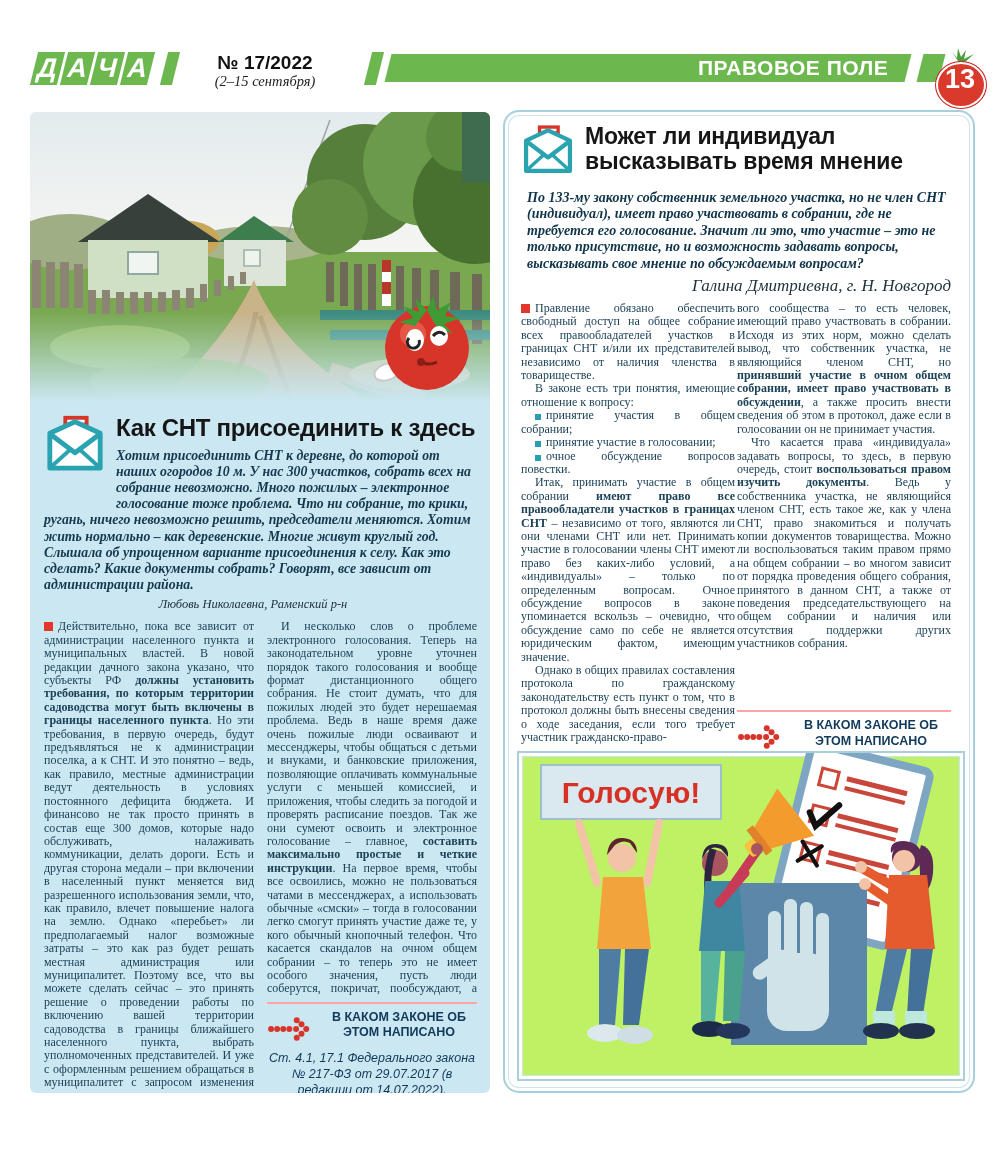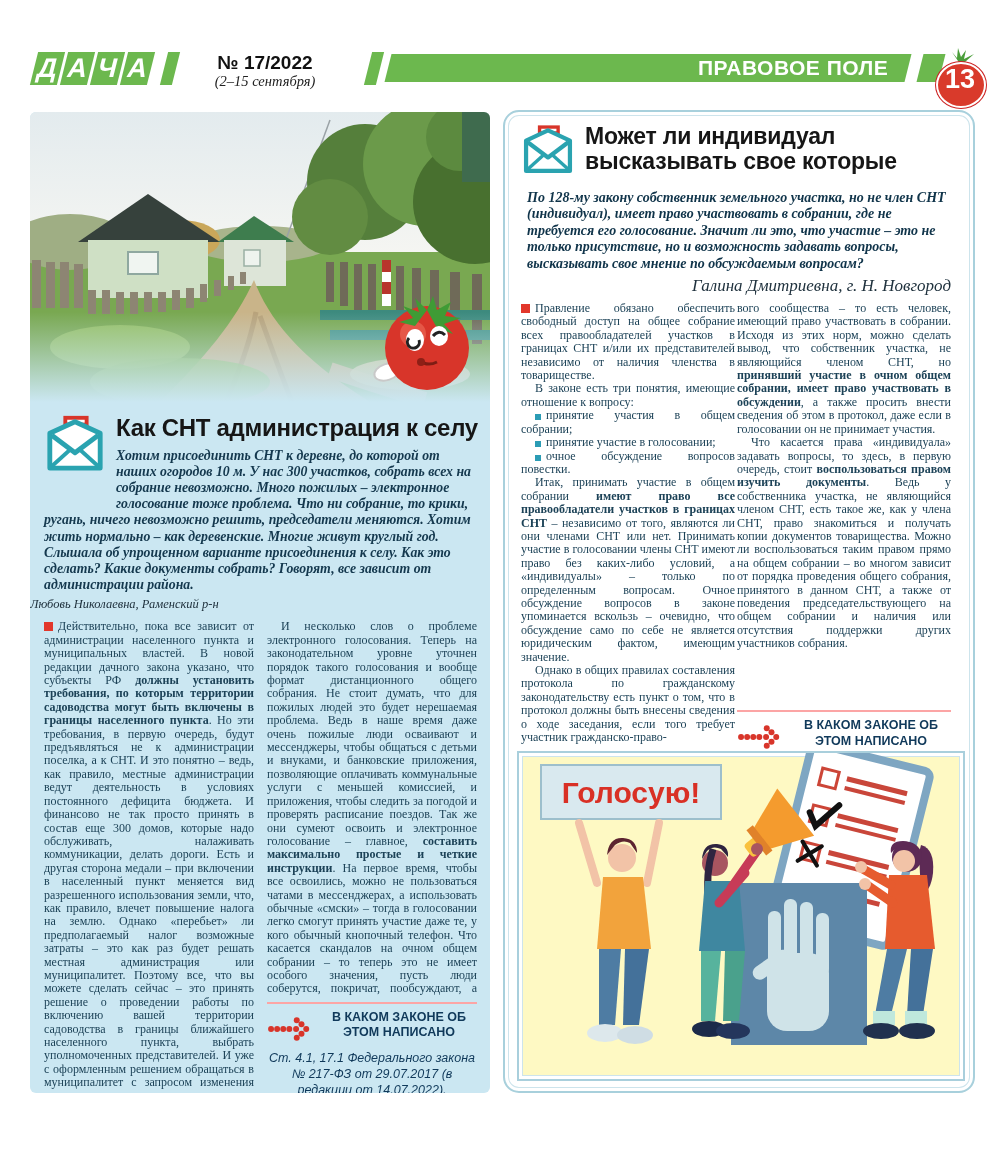--- a/index.html
+++ b/index.html
@@ -35,21 +35,21 @@
               background:#cbe7f2;border-radius:6px;overflow:hidden;}
   .photo{position:relative;width:460px;height:290px;}
   .photo svg{display:block;}
   .art-head1{padding:8px 12px 0 14px;}
   .env-float{float:left;width:72px;height:96px;}
   .env-float svg{margin-top:2px;}
   .h1{font-family:"Liberation Sans",sans-serif;font-weight:bold;font-size:24px;color:#161616;
       letter-spacing:-.3px;line-height:1.15;padding-top:4px;}
   .intro1{font-weight:bold;font-style:italic;font-size:13.8px;line-height:16.2px;color:#14384e;
           padding-top:6px;text-align:left;}
-  .sig{clear:both;text-align:left;font-style:italic;font-size:12.5px;color:#20323e;padding:4px 14px 0 0;}
+  .sig{clear:both;text-align:center;font-style:italic;font-size:12.5px;color:#20323e;padding:4px 14px 0 0;}
   .cols{display:flex;gap:13px;padding:8px 13px 0 14px;}
   .col{width:216px;display:flex;flex-direction:column;}
   .col .paras{flex:1;overflow:hidden;}
   .cols1{height:486px;}
   .cols1 .col{height:478px;}
   p.para{margin:0;font-size:12px;line-height:13.4px;text-align:justify;color:#1c4257;}
   p.para.indent{text-indent:14px;}
   p.para.bullet{text-indent:14px;}
   p.para.cont{text-indent:0;}
   p.para .b{font-weight:bold;}
@@ -72,21 +72,21 @@
   .art-head2{padding:10px 16px 0 16px;}
   .env-float2{float:left;width:64px;height:62px;}
   .h2{font-family:"Liberation Sans",sans-serif;font-weight:bold;font-size:23px;color:#161616;
       line-height:25px;letter-spacing:-.2px;padding-top:2px;padding-left:6px;}
   .intro2{clear:both;font-weight:bold;font-style:italic;font-size:14px;line-height:16.4px;color:#10344a;
           padding:6px 4px 0 6px;text-align:left;}
   .sig2{text-align:right;font-style:italic;font-size:17px;color:#20323e;padding:4px 6px 0 0;}
   .colsR{display:flex;gap:2px;padding:6px 16px 0 16px;}
   .colsR .col{width:214px;height:452px;}
 
-  .illo{position:absolute;left:12px;bottom:10px;width:444px;height:326px;background:#fef9c3;
+  .illo{position:absolute;left:12px;bottom:10px;width:444px;height:326px;background:#bef264;
         border:2px solid #a9cfdc;box-shadow:inset 0 0 0 3px #fff,inset 0 0 0 4px #cde4ec;}
   .illo svg{display:block;}
 </style>
 </head>
 <body>
 
 <div class="page">
 
   <div class="hdr">
     <div class="logo">
@@ -217,21 +217,21 @@
           <rect x="20" y="4" width="26" height="22" fill="#d8352a"></rect>
           <rect x="24" y="8" width="18" height="3" fill="#fff"></rect>
           <rect x="24" y="14" width="18" height="3" fill="#fff"></rect>
           <rect x="24" y="20" width="18" height="3" fill="#fff"></rect>
           <polygon points="6,22 32,10 58,22 58,58 6,58" fill="#ffffff" stroke="#2aa3b0" stroke-width="5" stroke-linejoin="round"></polygon>
           <polyline points="8,24 32,42 56,24" fill="none" stroke="#2aa3b0" stroke-width="5" stroke-linejoin="round"></polyline>
           <polyline points="8,56 28,38" fill="none" stroke="#2aa3b0" stroke-width="4"></polyline>
           <polyline points="56,56 36,38" fill="none" stroke="#2aa3b0" stroke-width="4"></polyline>
         </svg>
       </div>
-      <div class="h1">Как СНТ администрация к селу</div>
+      <div class="h1">Как СНТ присоединить к здесь</div>
       <div class="intro1">Хотим присоединить СНТ к деревне, до которой от наших огородов 10 м. У нас 300 участков, собрать всех на собрание невозможно. Много пожилых – электронное голосование тоже проблема. Что ни собрание, то крики, ругань, ничего невозможно решить, председатели меняются. Хотим жить нормально – как деревенские. Многие живут круглый год. Слышала об упрощенном варианте присоединения к селу. Как это сделать? Какие документы собрать? Говорят, все зависит от администрации района.</div>
     </div>
     <div class="sig">Любовь Николаевна, Раменский р-н</div>
 
     <div class="cols cols1">
       <div class="col">
         <div class="paras">
             <p class="para lead"><span class="sq red"></span><span>Действительно, пока все зависит от администрации населенного пункта и муниципальных властей. В новой редакции дачного закона указано, что субъекты РФ </span><span class="b">должны установить требования, по которым территории садоводства могут быть включены в границы населенного пункта</span><span>. Но эти требования, в первую очередь, будут предъявляться не к администрации поселка, а к СНТ. И это понятно – ведь, как правило, местные администрации ведут деятельность в условиях постоянного дефицита бюджета. И финансово не так просто принять в состав еще 300 домов, которые надо обслуживать, налаживать коммуникации, делать дороги. Есть и другая сторона медали – при включении в населенный пункт меняется вид разрешенного использования земли, что, как правило, влечет повышение налога на землю. Однако «перебьет» ли предполагаемый налог возможные затраты – это как раз будет решать местная администрация или муниципалитет. Поэтому все, что вы можете сделать сейчас – это принять решение о проведении работы по включению вашей территории садоводства в границы ближайшего населенного пункта, выбрать уполномоченных представителей. И уже с оформленным решением обращаться в муниципалитет с запросом изменения генплана и границ территориальных зон.</span></p>
           </div>
       </div>
@@ -272,23 +272,23 @@
           <rect x="24" y="14" width="18" height="3" fill="#fff"></rect>
           <rect x="24" y="20" width="18" height="3" fill="#fff"></rect>
           <polygon points="6,22 32,10 58,22 58,58 6,58" fill="#ffffff" stroke="#2aa3b0" stroke-width="5" stroke-linejoin="round"></polygon>
           <polyline points="8,24 32,42 56,24" fill="none" stroke="#2aa3b0" stroke-width="5" stroke-linejoin="round"></polyline>
           <polyline points="8,56 28,38" fill="none" stroke="#2aa3b0" stroke-width="4"></polyline>
           <polyline points="56,56 36,38" fill="none" stroke="#2aa3b0" stroke-width="4"></polyline>
         </svg>
       </div>
       <div class="h2">
         <div>Может ли индивидуал</div>
-        <div>высказывать свое которые</div>
-      </div>
-      <div class="intro2">По 128-му закону собственник земельного участка, но не член СНТ (индивидуал), имеет право участвовать в собрании, где не требуется его голосование. Значит ли это, что участие – это не только присутствие, но и возможность задавать вопросы, высказывать свое мнение по обсуждаемым вопросам?</div>
+        <div>высказывать время мнение</div>
+      </div>
+      <div class="intro2">По 133-му закону собственник земельного участка, но не член СНТ (индивидуал), имеет право участвовать в собрании, где не требуется его голосование. Значит ли это, что участие – это не только присутствие, но и возможность задавать вопросы, высказывать свое мнение по обсуждаемым вопросам?</div>
       <div class="sig2">Галина Дмитриевна, г. Н. Новгород</div>
     </div>
 
     <div class="cols colsR">
       <div class="col">
         <div class="paras">
             <p class="para lead"><span class="sq red"></span><span>Правление обязано обеспечить свободный доступ на общее собрание всех правообладателей участков в границах СНТ и/или их представителей независимо от наличия членства в товариществе.</span></p>
             <p class="para indent"><span>В законе есть три понятия, имеющие отношение к вопросу:</span></p>
             <p class="para bullet"><span class="sq teal"></span><span>принятие участия в общем собрании;</span></p>
             <p class="para bullet"><span class="sq teal"></span><span>принятие участие в голосовании;</span></p>

